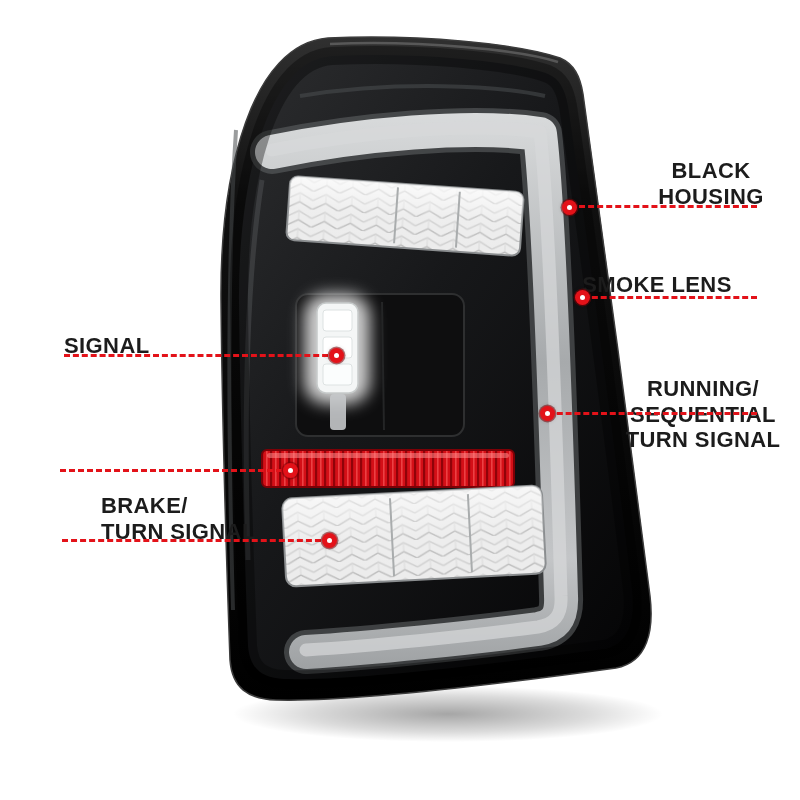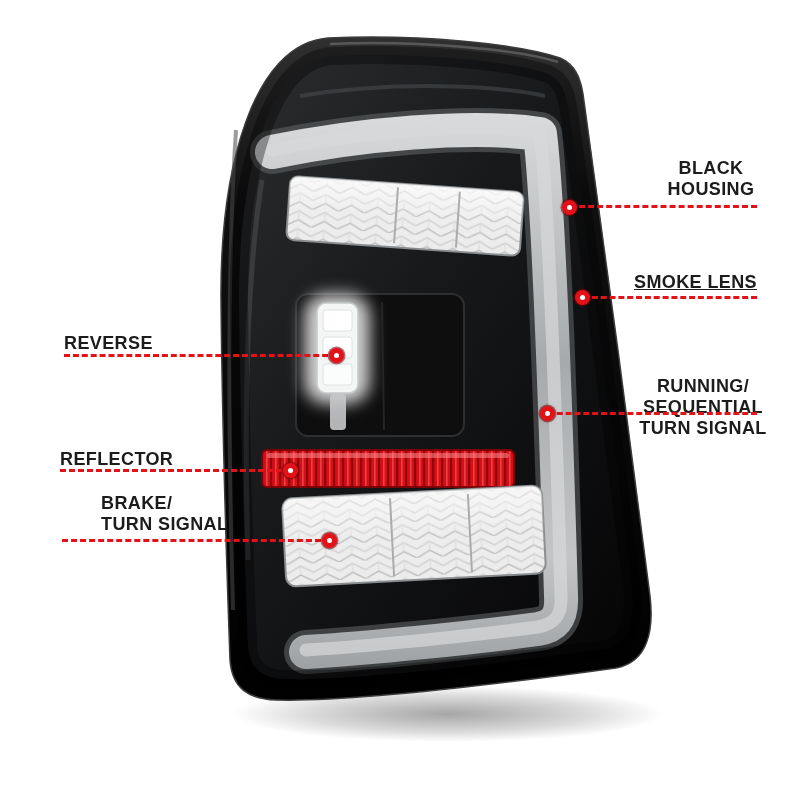--- a/index.html
+++ b/index.html
@@ -9,25 +9,25 @@
     font-family:"Liberation Sans", sans-serif;
   }
   .stage{position:absolute;inset:0;}
   svg{position:absolute;left:0;top:0;}
 
   :root{ --accent:#e31219; }
 
   .callout{position:absolute;inset:0;pointer-events:none;}
   .label{
     position:absolute;
-    font-weight:bold;font-size:18px;letter-spacing:.4px;color:#1c1c1c;
+    font-weight:bold;font-size:22px;letter-spacing:.4px;color:#1c1c1c;
     white-space:pre-line;line-height:1.16;
   }
   .label.center{text-align:center;}
-  .label.rightalign{text-align:right;text-decoration:underline;}
+  .label.rightalign{text-align:center;}
   .line{position:absolute;height:0;border-top:3px dashed var(--accent);}
   .marker{
     position:absolute;width:15px;height:15px;border-radius:50%;
     background:var(--accent);
     box-shadow:0 0 0 1.5px rgba(130,0,5,.55), 0 0 4px rgba(0,0,0,.25);
     display:flex;align-items:center;justify-content:center;
   }
   .marker .dot{width:5px;height:5px;border-radius:50%;background:#fff;}
 
   
@@ -204,29 +204,28 @@
     <div class="label center">RUNNING/
 SEQUENTIAL
 TURN SIGNAL</div>
     <div class="line"></div>
     <div class="marker">
         <span class="dot"></span>
       </div>
   </div>
 
   <div class="callout" id="co-rv">
-    <div class="label">REVERSE</div>
+    <div class="label">SIGNAL</div>
     <div class="line"></div>
     <div class="marker">
         <span class="dot"></span>
       </div>
   </div>
 
   <div class="callout" id="co-rf">
-    <div class="label">REFLECTOR</div>
     <div class="line"></div>
     <div class="marker">
         <span class="dot"></span>
       </div>
   </div>
 
   <div class="callout" id="co-bt">
     <div class="label">BRAKE/
 TURN SIGNAL</div>
     <div class="line"></div>

